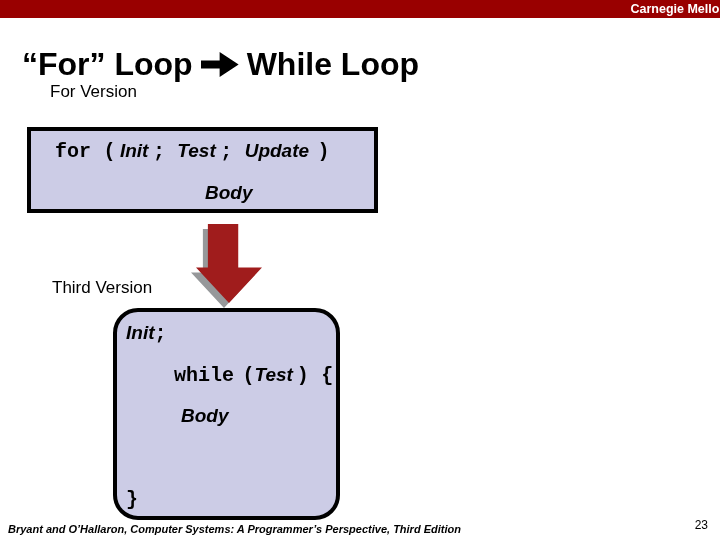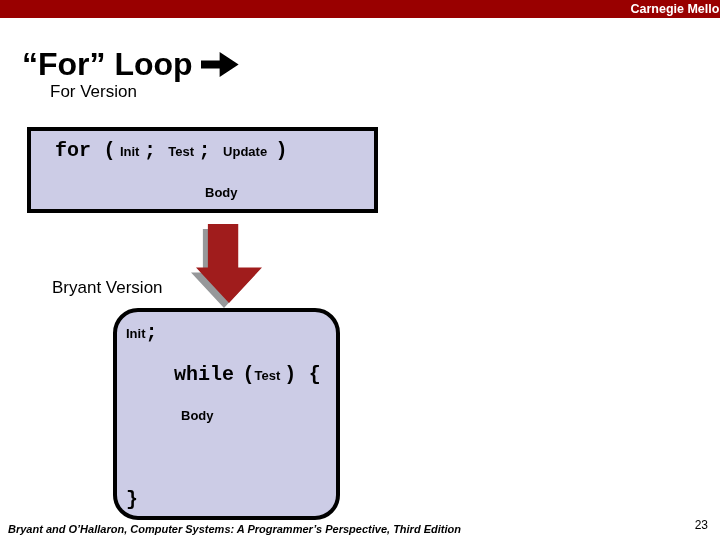--- a/index.html
+++ b/index.html
@@ -26,21 +26,21 @@
   .label-for   { left:50px; top:82px; }
   .label-while { left:52px; top:278px; }
 
   
   .code-box { position:absolute; background:var(--code-box-fill, #CCCCE6);
     border:4px solid var(--code-box-border, #000); }
   .for-box   { left:27px;  top:127px; width:343px; height:78px; }
   .while-box { left:113px; top:308px; width:219px; height:204px;border-radius:25px; }
 
   .mono { font-family:"Liberation Mono", monospace; font-size:20px; font-weight:bold; }
-  .ital { font-weight:bold; font-size:13px; }
+  .ital { font-style:italic; font-weight:bold; font-size:19px; }
 
   .code-line { position:absolute; white-space:nowrap; line-height:24px; }
   .for-line1   { left:24px;  top:8px;  }
   .for-body    { left:174px; top:50px; }
   .wh-init     { left:9px;   top:9px;  }
   .wh-while    { left:9px;   top:51px;margin-left:48px; }
   .wh-body     { left:64px;  top:92px; }
   .wh-update   { left:64px;  top:135px;}
   .wh-brace    { left:9px;   top:176px;}
   .gap-l { margin-left:8px; } .gap-s { margin-left:4px; }
@@ -64,20 +64,21 @@
 
 <div class="slide">
 
   <div class="brand-bar">
     <span class="brand-label">Carnegie Mellon</span>
   </div>
 
   <div class="title-row">
     <span>“For” Loop</span>
     <span class="title-arrow"></span>
+    <span>While Loop</span>
   </div>
 
   <div class="section-label label-for">For Version</div>
 
   <div class="code-box for-box">
     <div class="code-line for-line1">
       <span class="mono">for</span>
       <span class="mono gap-l">(</span>
       <span class="ital">Init</span>
       <span class="mono">;</span>
@@ -87,21 +88,21 @@
       <span class="mono gap-s">)</span>
     </div>
     <div class="code-line for-body ital">Body</div>
   </div>
 
   <div class="down-arrow-wrap">
     <span class="down-arrow-layer down-arrow-shadow"></span>
     <span class="down-arrow-layer down-arrow-fill"></span>
   </div>
 
-  <div class="section-label label-while">Bryant Version</div>
+  <div class="section-label label-while">Third Version</div>
 
   <div class="code-box while-box">
     <div class="code-line wh-init">
       <span class="ital">Init</span><span class="mono">;</span>
     </div>
     <div class="code-line wh-while">
       <span class="mono">while</span>
       <span class="mono gap-s">(</span><span class="ital">Test</span><span class="mono gap-s">)</span>
       <span class="mono gap-l">{</span>
     </div>

